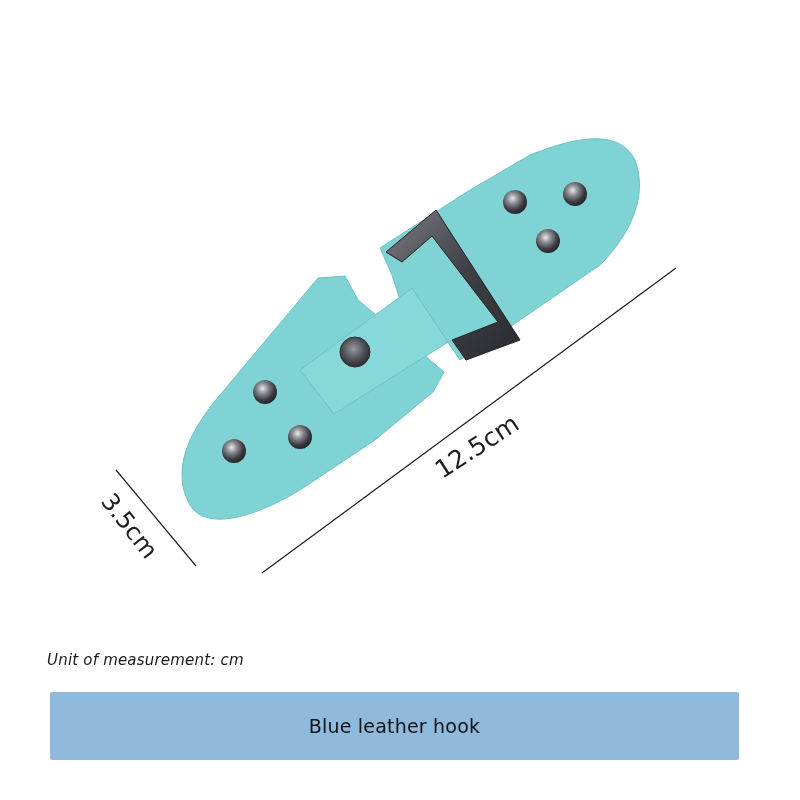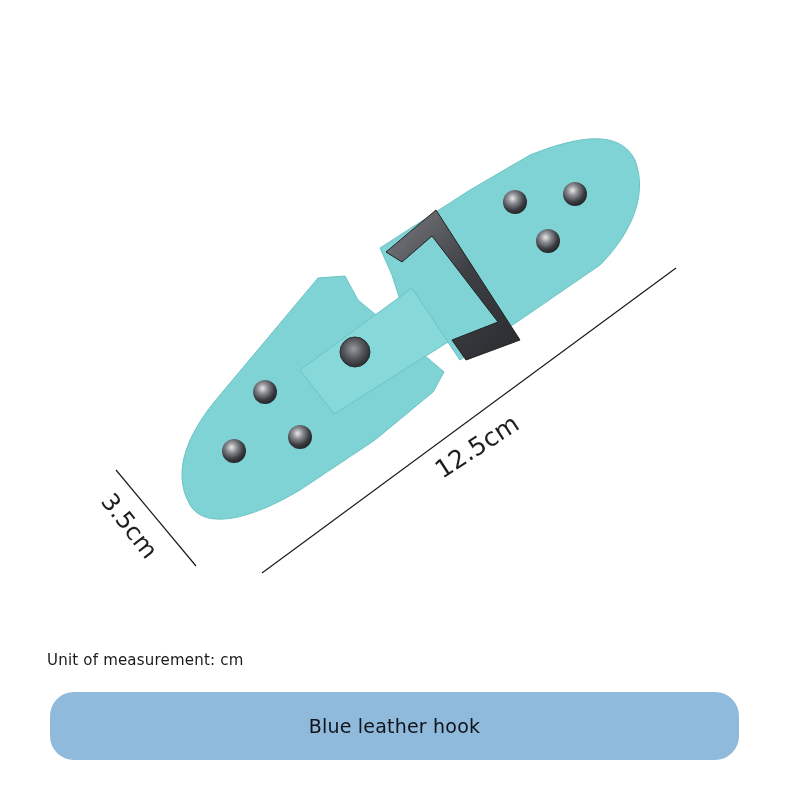--- a/index.html
+++ b/index.html
@@ -40,28 +40,29 @@
       font-size: 24px;
       transform: rotate(52deg);
     }
     .unit-note {
       position: absolute;
       left: 47px;
       top: 651px;
       font-size: 15px;
       color: #1a1a1a;
       letter-spacing: 0.2px;
+      font-style: italic;
     }
     .variant-banner {
       position: absolute;
       left: 50px;
       top: 692px;
       width: 689px;
       height: 68px;
-      border-radius: 24px;
+      border-radius: 2px;
       background: #8fbadb;
       display: flex;
       align-items: center;
       justify-content: center;
     }
     .variant-label {
       font-size: 19px;
       color: #10131a;
       letter-spacing: 0.2px;
     }

